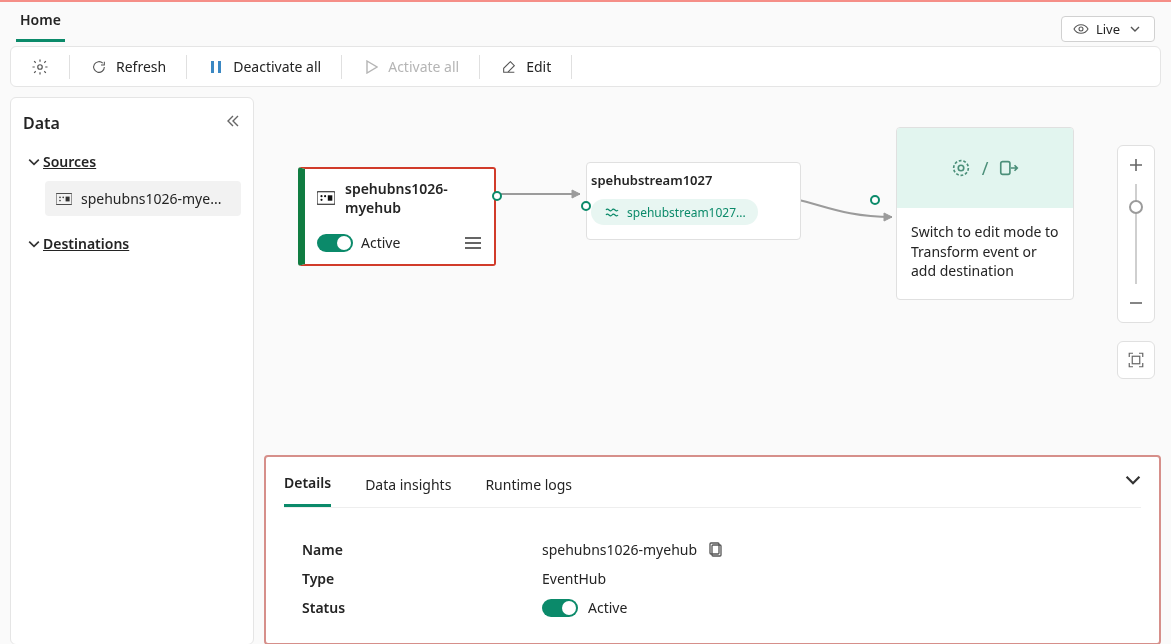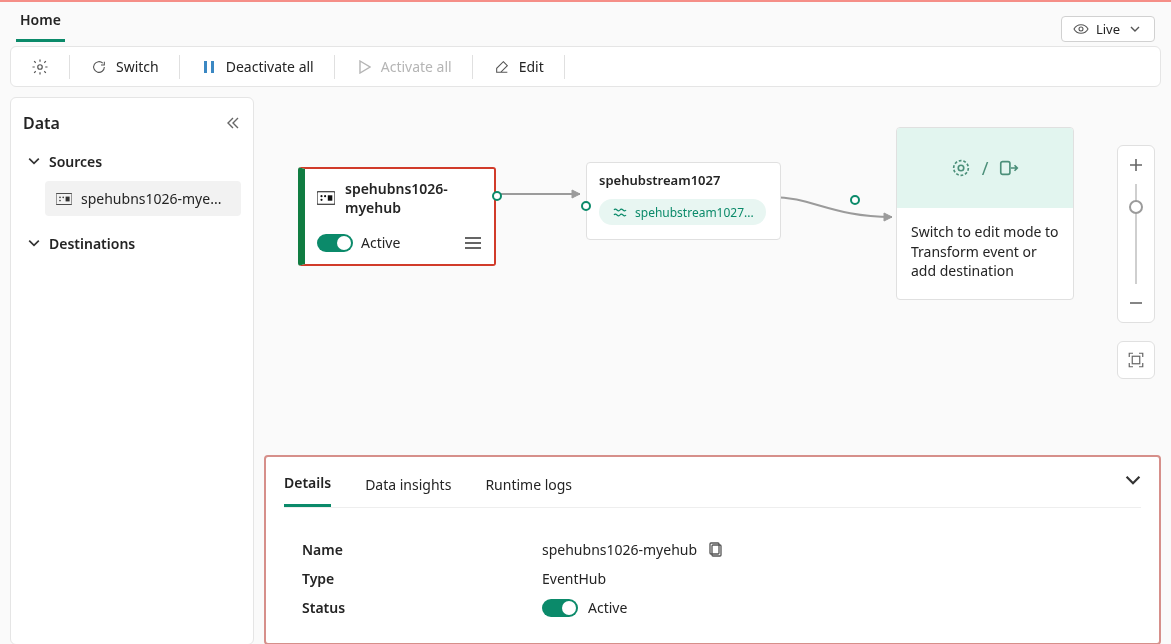--- a/index.html
+++ b/index.html
@@ -54,25 +54,25 @@
   .icon-box { display:flex; align-items:center; justify-content:center; width:18px; height:18px; }
 
   
   .workspace { display: flex; height: calc(100% - 86px); padding: 0 10px 10px; gap: 10px; }
 
   
   .sidebar {
     width: 244px; background: #fff; border: 1px solid #e5e5e5; border-radius: 6px;
     padding: 14px 12px;
   }
-  .sidebar-header { display:flex; justify-content:space-between; align-items:center; margin-bottom: 14px;}
+  .sidebar-header { display:flex; justify-content:space-between; align-items:flex-start; margin-bottom: 14px;}
   .sidebar-title { font-size: 16px; font-weight: 600; }
   .tree-section { margin-bottom: 14px; }
   .tree-head {
-    display:flex; align-items:flex-start; gap:6px; font-weight:600; padding:4px 2px; cursor:pointer;
+    display:flex; align-items:center; font-weight:600; padding:4px 2px; cursor:pointer;text-decoration:underline;
   }
   .tree-item {
     display:flex; align-items:center; gap:8px;
     margin: 6px 0 0 22px; padding: 8px 10px; border-radius: 4px;
     background: #f2f2f2;
     white-space: nowrap; overflow: hidden; text-overflow: ellipsis;
   }
 
   
   .canvas-zone { flex: 1; position: relative; display:flex; flex-direction:column; }
@@ -95,23 +95,23 @@
   }
   .hamburger { cursor:pointer; }
   .port {
     position:absolute; width:10px; height:10px; border:2px solid #0b8a6a; border-radius:50%;
     background:#fff;
   }
   .node-source .port { right:-8px; top:22px; }
 
   
   .node-stream {
-    position:absolute; left:322px; top:65px; width:195px;
+    position:absolute; left:322px; top:65px; width:215px;
     background:#fff; border:1px solid #e0e0e0; border-radius:4px;
-    padding:8px 12px 14px;
+    padding:8px 4px 14px;
   }
   .node-stream-title { font-weight:600; font-size:13px; }
   .pill {
     display:inline-flex; align-items:center; gap:6px;
     margin-top:10px; padding:4px 12px; background:#e8f6f2; border-radius:14px;
     font-size:12px; color:#0b8a6a;
   }
   .node-stream .port-in { left:-6px; top:38px; position:absolute; width:10px; height:10px; border:2px solid #0b8a6a; border-radius:50%; background:#fff;}
   .node-stream .port-out { right:-80px; top:32px; position:absolute; width:10px; height:10px; border:2px solid #0b8a6a; border-radius:50%; background:#fff;}
 
@@ -197,21 +197,21 @@
         </svg>
     </span>
   </div>
   <div class="divider"></div>
   <div class="cmd">
     <span class="icon-box">
       <svg width="16" height="16" viewBox="0 0 24 24">
           <path fill="none" stroke="#555" stroke-width="1.6" d="M20 12a8 8 0 1 1-2.34-5.66M20 4v5h-5"></path>
         </svg>
     </span>
-    <span>Switch</span>
+    <span>Refresh</span>
   </div>
   <div class="divider"></div>
   <div class="cmd">
     <span class="icon-box">
       <svg width="14" height="14" viewBox="0 0 14 14">
           <rect x="2" y="1" width="3" height="12" fill="#3b88c3"></rect>
           <rect x="9" y="1" width="3" height="12" fill="#3b88c3"></rect>
         </svg>
     </span>
     <span>Deactivate all</span>

